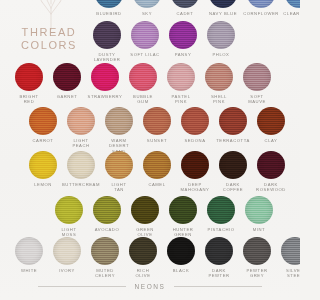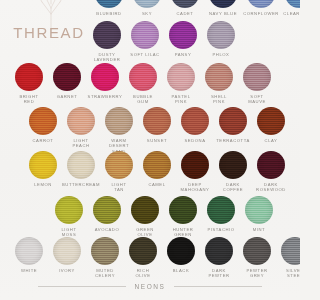--- a/index.html
+++ b/index.html
@@ -24,21 +24,21 @@
   
   .title-block {
     position: absolute;
     left: 8px;
     top: 26px;
     width: 82px;
     text-align: center;
     pointer-events: none;
   }
   .title-line {
-    font-size: 15px;
+    font-size: 11px;
     letter-spacing: 1.6px;
     color: #c3a99a;
     line-height: 13px;
     font-weight: 400;
   }
 
   .tree-art {
     position: absolute;
     left: 20px;
     top: -16px;
@@ -151,20 +151,21 @@
         <path d="M37 12 L41 4"></path>
       <path d="M31 6 L27 0"></path>
         <path d="M31 6 L35 0"></path>
       <path d="M17 9 L14 3"></path>
         <path d="M45 9 L48 3"></path>
     </g>
   </svg>
 
   <div class="title-block">
     <div class="title-line">THREAD</div>
+    <div class="title-line">COLORS</div>
   </div>
 
   <div class="row" id="row-blue">
       <div class="cell">
         <div class="swatch" style="background: rgb(63, 111, 150);"></div>
         <div class="cap">BLUEBIRD</div>
       </div>
       <div class="cell">
         <div class="swatch" style="background: rgb(159, 180, 198);"></div>
         <div class="cap">SKY</div>

